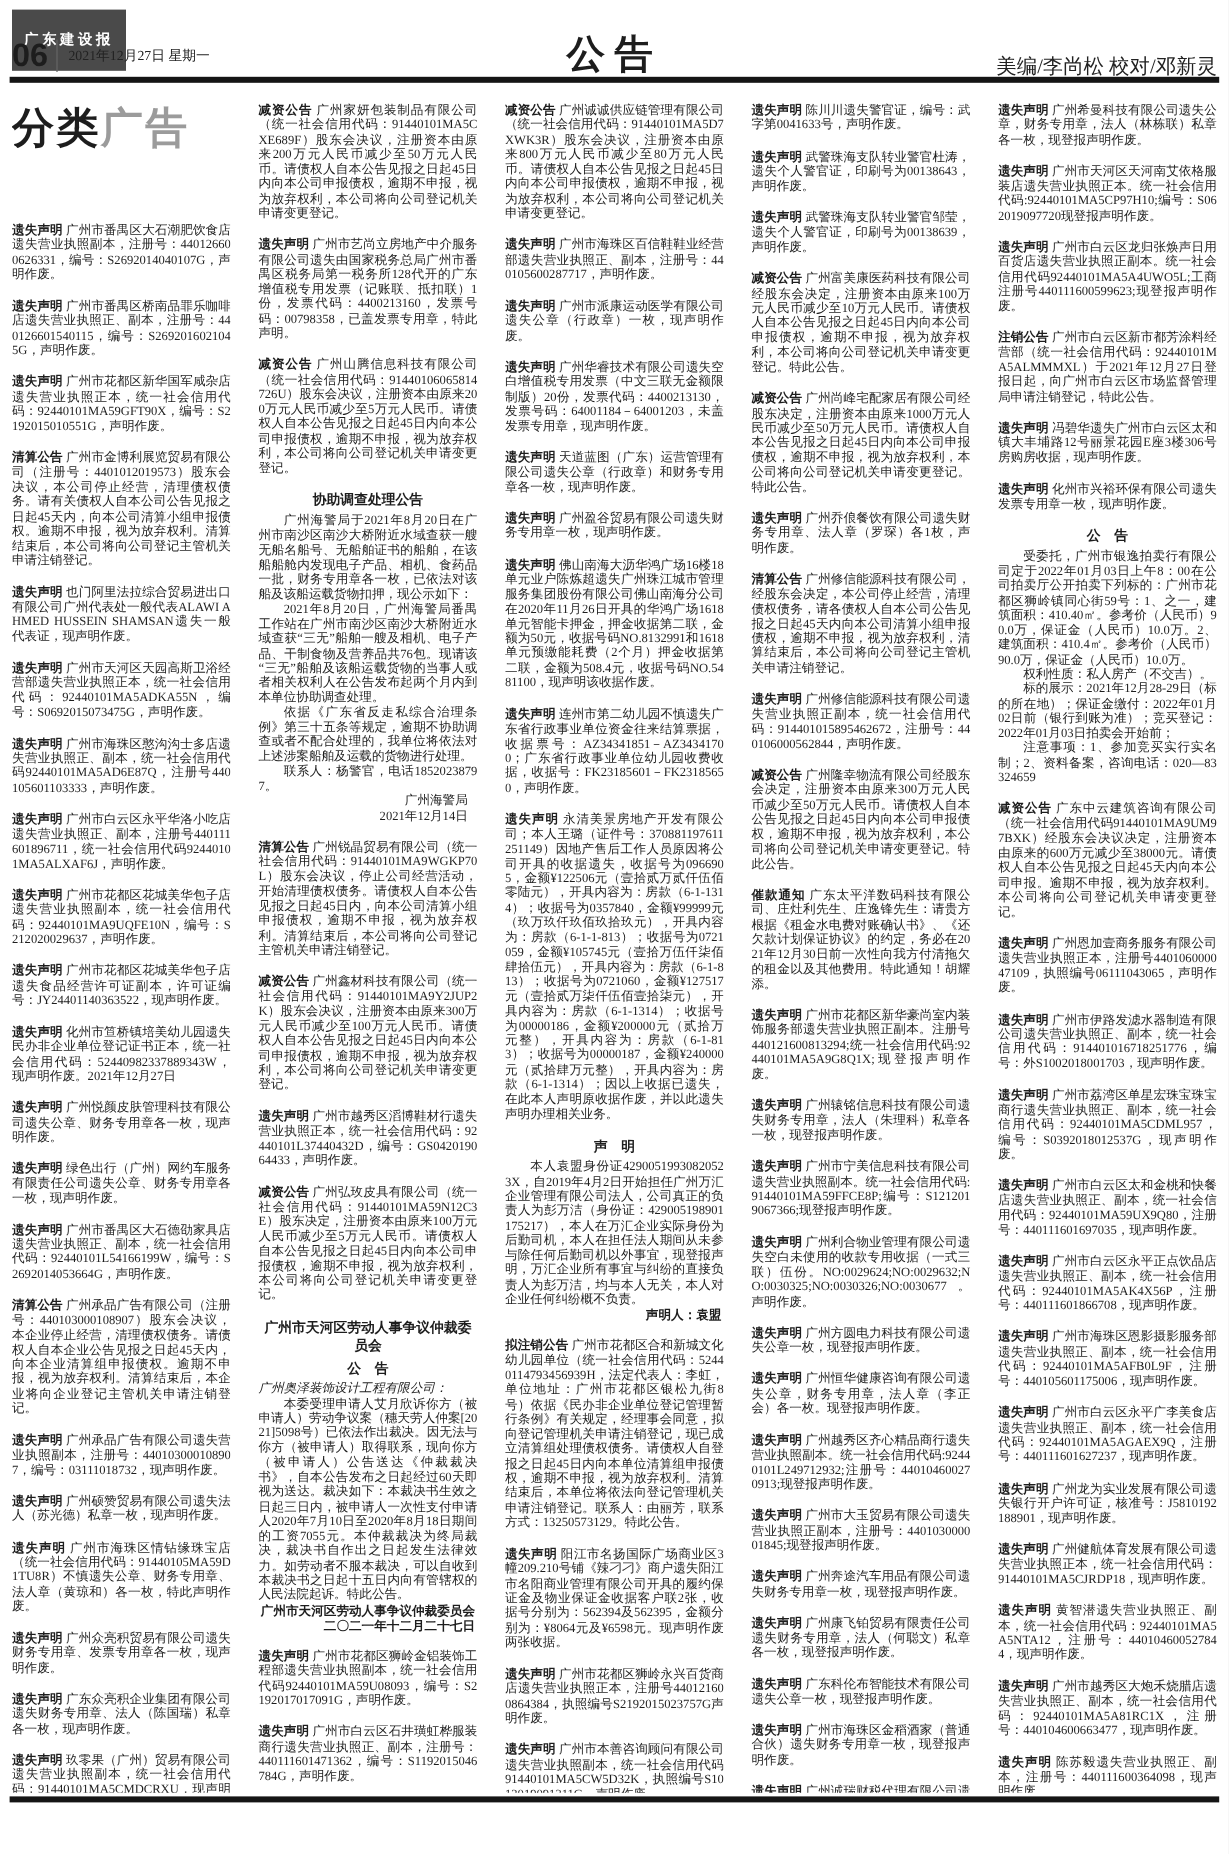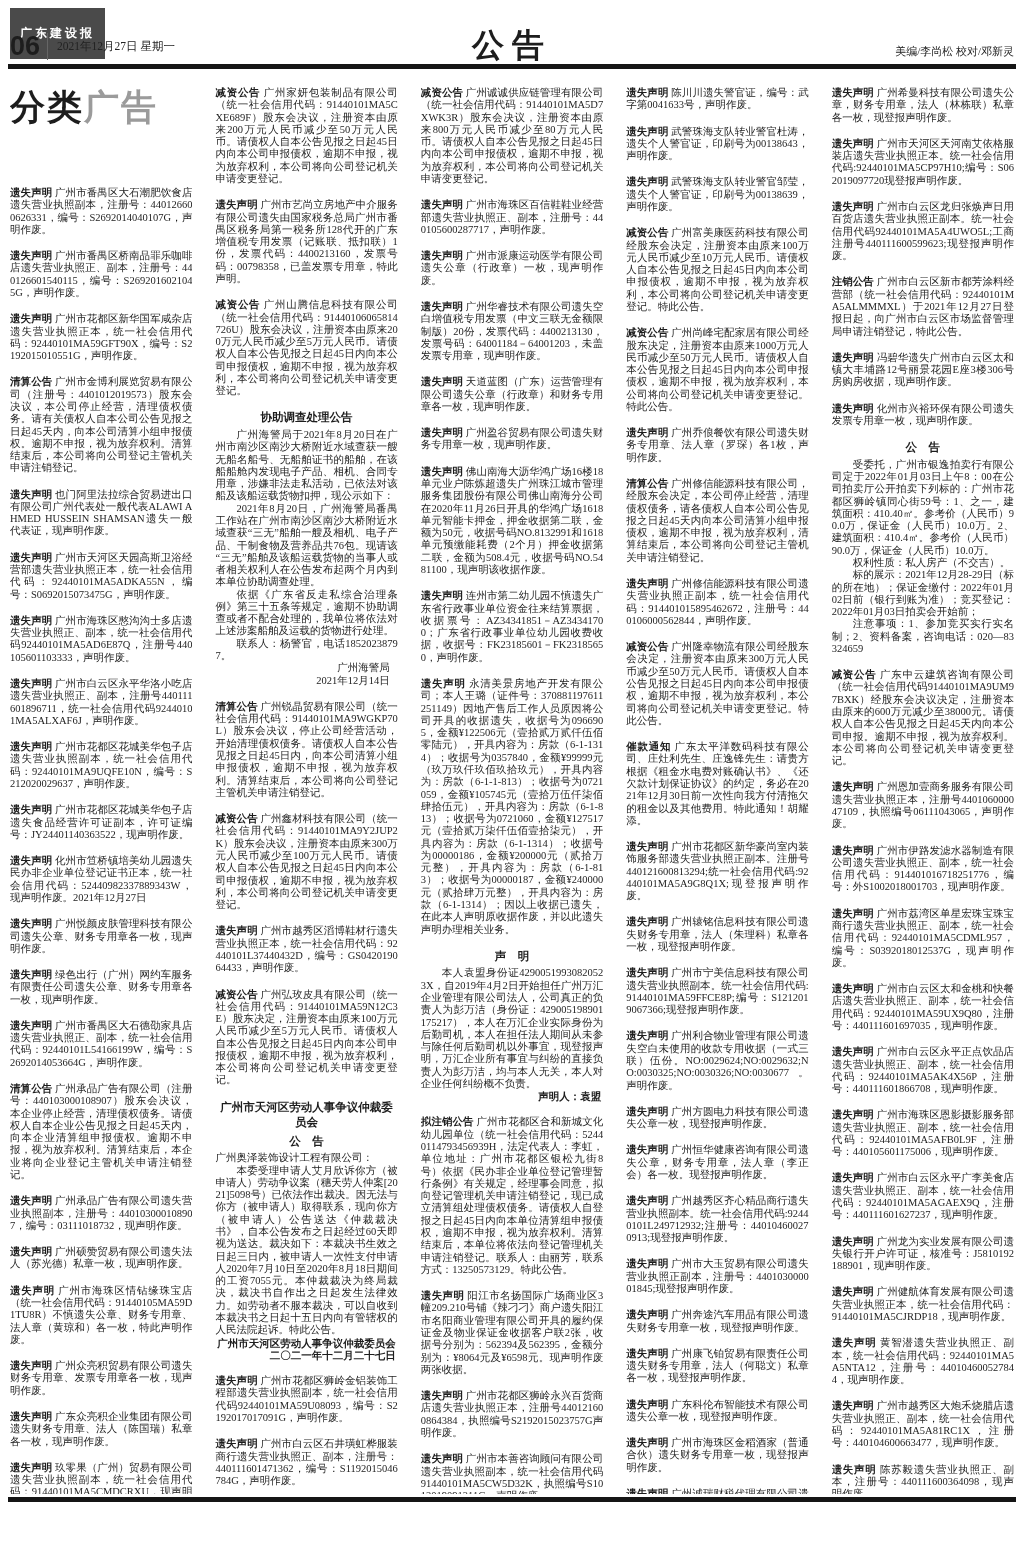--- a/index.html
+++ b/index.html
@@ -9,37 +9,37 @@
   .header{position:absolute;top:8px;left:8px;right:8px;height:56px;}
   .masthead{position:absolute;top:0;left:2px;background:#4a4a4a;color:#fff;
             font-family:"Liberation Sans",sans-serif;font-weight:700;font-size:12px;
             padding:17px 10px;letter-spacing:3px;}
   .pageno-row{position:absolute;left:2px;top:25px;display:flex;align-items:center;}
   .pageno{font-family:"Liberation Sans",sans-serif;font-weight:700;font-size:27px;line-height:1;}
   .pageno-divider{width:1px;height:27px;background:#666;margin:0 9px 0 7px;}
   .date{font-size:11.5px;color:#222;}
   .section-head{position:absolute;top:16px;left:0;right:0;text-align:center;
                 font-family:"Liberation Sans",sans-serif;font-weight:700;font-size:32px;letter-spacing:8px;}
-  .staff{position:absolute;right:2px;top:36px;font-size:11px;color:#222;}
+  .staff{position:absolute;right:2px;top:36px;font-size:17px;color:#222;}
   .header-rule{position:absolute;top:64px;left:8px;width:1008px;height:5px;background:#151515;}
   
   .columns{position:absolute;top:86px;left:10px;width:1004px;height:1408px;
            display:flex;gap:23px;overflow:hidden;}
   .col{flex:1 1 0;min-width:0;overflow:hidden;}
   .section-title{font-family:"Liberation Sans",sans-serif;font-weight:700;font-size:35px;
                  letter-spacing:2px;margin:0 0 58px;line-height:1.2;}
   .section-title .g{color:#9b9b9b;}
   p.ad{font-size:10.5px;line-height:1.17;text-align:justify;margin:0 0 13px;
        word-break:break-all;}
   .lead{font-family:"Liberation Sans",sans-serif;font-weight:700;}
   .notice{margin:0 0 13px;font-size:10.5px;line-height:1.17;}
   .notice-title{text-align:center;font-family:"Liberation Sans",sans-serif;font-weight:700;
                 font-size:11.5px;line-height:1.35;margin:0 0 3px;}
   .npara{text-align:justify;text-indent:2em;margin:0;word-break:break-all;}
-  .npara.noindent{text-indent:0;}
+  .npara.noindent{text-indent:0;font-style:italic;}
   .sig{text-align:right;margin:0;padding-right:8px;}
   .sig.bold{font-family:"Liberation Sans",sans-serif;font-weight:700;padding-right:2px;}
   .footer-rule{position:absolute;top:1497px;left:8px;width:1008px;height:5px;background:#151515;}
 </style>
 </head>
 <body>
 
 <div class="page">
   <div class="header">
     <div class="masthead">广东建设报</div>
@@ -77,21 +77,21 @@
         <p class="ad"><span class="lead">遗失声明</span><span class="txt"> 广州众亮积贸易有限公司遗失财务专用章、发票专用章各一枚，现声明作废。</span></p>
         <p class="ad"><span class="lead">遗失声明</span><span class="txt"> 广东众亮积企业集团有限公司遗失财务专用章、法人（陈国瑞）私章各一枚，现声明作废。</span></p>
         <p class="ad"><span class="lead">遗失声明</span><span class="txt"> 玖零果（广州）贸易有限公司遗失营业执照副本，统一社会信用代码：91440101MA5CMDCRXU，现声明作废。</span></p>
       </div>
     <div class="col">
         <p class="ad"><span class="lead">减资公告</span><span class="txt"> 广州家妍包装制品有限公司（统一社会信用代码：91440101MA5CXE689F）股东会决议，注册资本由原来200万元人民币减少至50万元人民币。请债权人自本公告见报之日起45日内向本公司申报债权，逾期不申报，视为放弃权利，本公司将向公司登记机关申请变更登记。</span></p>
         <p class="ad"><span class="lead">遗失声明</span><span class="txt"> 广州市艺尚立房地产中介服务有限公司遗失由国家税务总局广州市番禺区税务局第一税务所128代开的广东增值税专用发票（记账联、抵扣联）1份，发票代码：4400213160，发票号码：00798358，已盖发票专用章，特此声明。</span></p>
         <p class="ad"><span class="lead">减资公告</span><span class="txt"> 广州山腾信息科技有限公司（统一社会信用代码：91440106065814726U）股东会决议，注册资本由原来200万元人民币减少至5万元人民币。请债权人自本公告见报之日起45日内向本公司申报债权，逾期不申报，视为放弃权利，本公司将向公司登记机关申请变更登记。</span></p>
         <div class="notice">
           <div class="notice-title">协助调查处理公告</div>
-          <p class="npara">广州海警局于2021年8月20日在广州市南沙区南沙大桥附近水域查获一艘无船名船号、无船舶证书的船舶，在该船船舱内发现电子产品、相机、合同专用章，涉嫌非法走私活动，已依法对该船及该船运载货物扣押，现公示如下：</p>
+          <p class="npara">广州海警局于2021年8月20日在广州市南沙区南沙大桥附近水域查获一艘无船名船号、无船舶证书的船舶，在该船船舱内发现电子产品、相机、食药品一批，财务专用章各一枚，已依法对该船及该船运载货物扣押，现公示如下：</p>
           <p class="npara">2021年8月20日，广州海警局番禺工作站在广州市南沙区南沙大桥附近水域查获“三无”船舶一艘及相机、电子产品、干制食物及营养品共76包。现请该“三无”船舶及该船运载货物的当事人或者相关权利人在公告发布起两个月内到本单位协助调查处理。</p>
           <p class="npara">依据《广东省反走私综合治理条例》第三十五条等规定，逾期不协助调查或者不配合处理的，我单位将依法对上述涉案船舶及运载的货物进行处理。</p>
           <p class="npara">联系人：杨警官，电话18520238797。</p>
           <p class="sig">广州海警局</p>
           <p class="sig">2021年12月14日</p>
         </div>
         <p class="ad"><span class="lead">清算公告</span><span class="txt"> 广州锐晶贸易有限公司（统一社会信用代码：91440101MA9WGKP70L）股东会决议，停止公司经营活动，开始清理债权债务。请债权人自本公告见报之日起45日内，向本公司清算小组申报债权，逾期不申报，视为放弃权利。清算结束后，本公司将向公司登记主管机关申请注销登记。</span></p>
         <p class="ad"><span class="lead">减资公告</span><span class="txt"> 广州鑫材科技有限公司（统一社会信用代码：91440101MA9Y2JUP2K）股东会决议，注册资本由原来300万元人民币减少至100万元人民币。请债权人自本公告见报之日起45日内向本公司申报债权，逾期不申报，视为放弃权利，本公司将向公司登记机关申请变更登记。</span></p>
         <p class="ad"><span class="lead">遗失声明</span><span class="txt"> 广州市越秀区滔博鞋材行遗失营业执照正本，统一社会信用代码：92440101L37440432D，编号：GS042019064433，声明作废。</span></p>
         <p class="ad"><span class="lead">减资公告</span><span class="txt"> 广州弘玫皮具有限公司（统一社会信用代码：91440101MA59N12C3E）股东决定，注册资本由原来100万元人民币减少至5万元人民币。请债权人自本公告见报之日起45日内向本公司申报债权，逾期不申报，视为放弃权利，本公司将向公司登记机关申请变更登记。</span></p>

